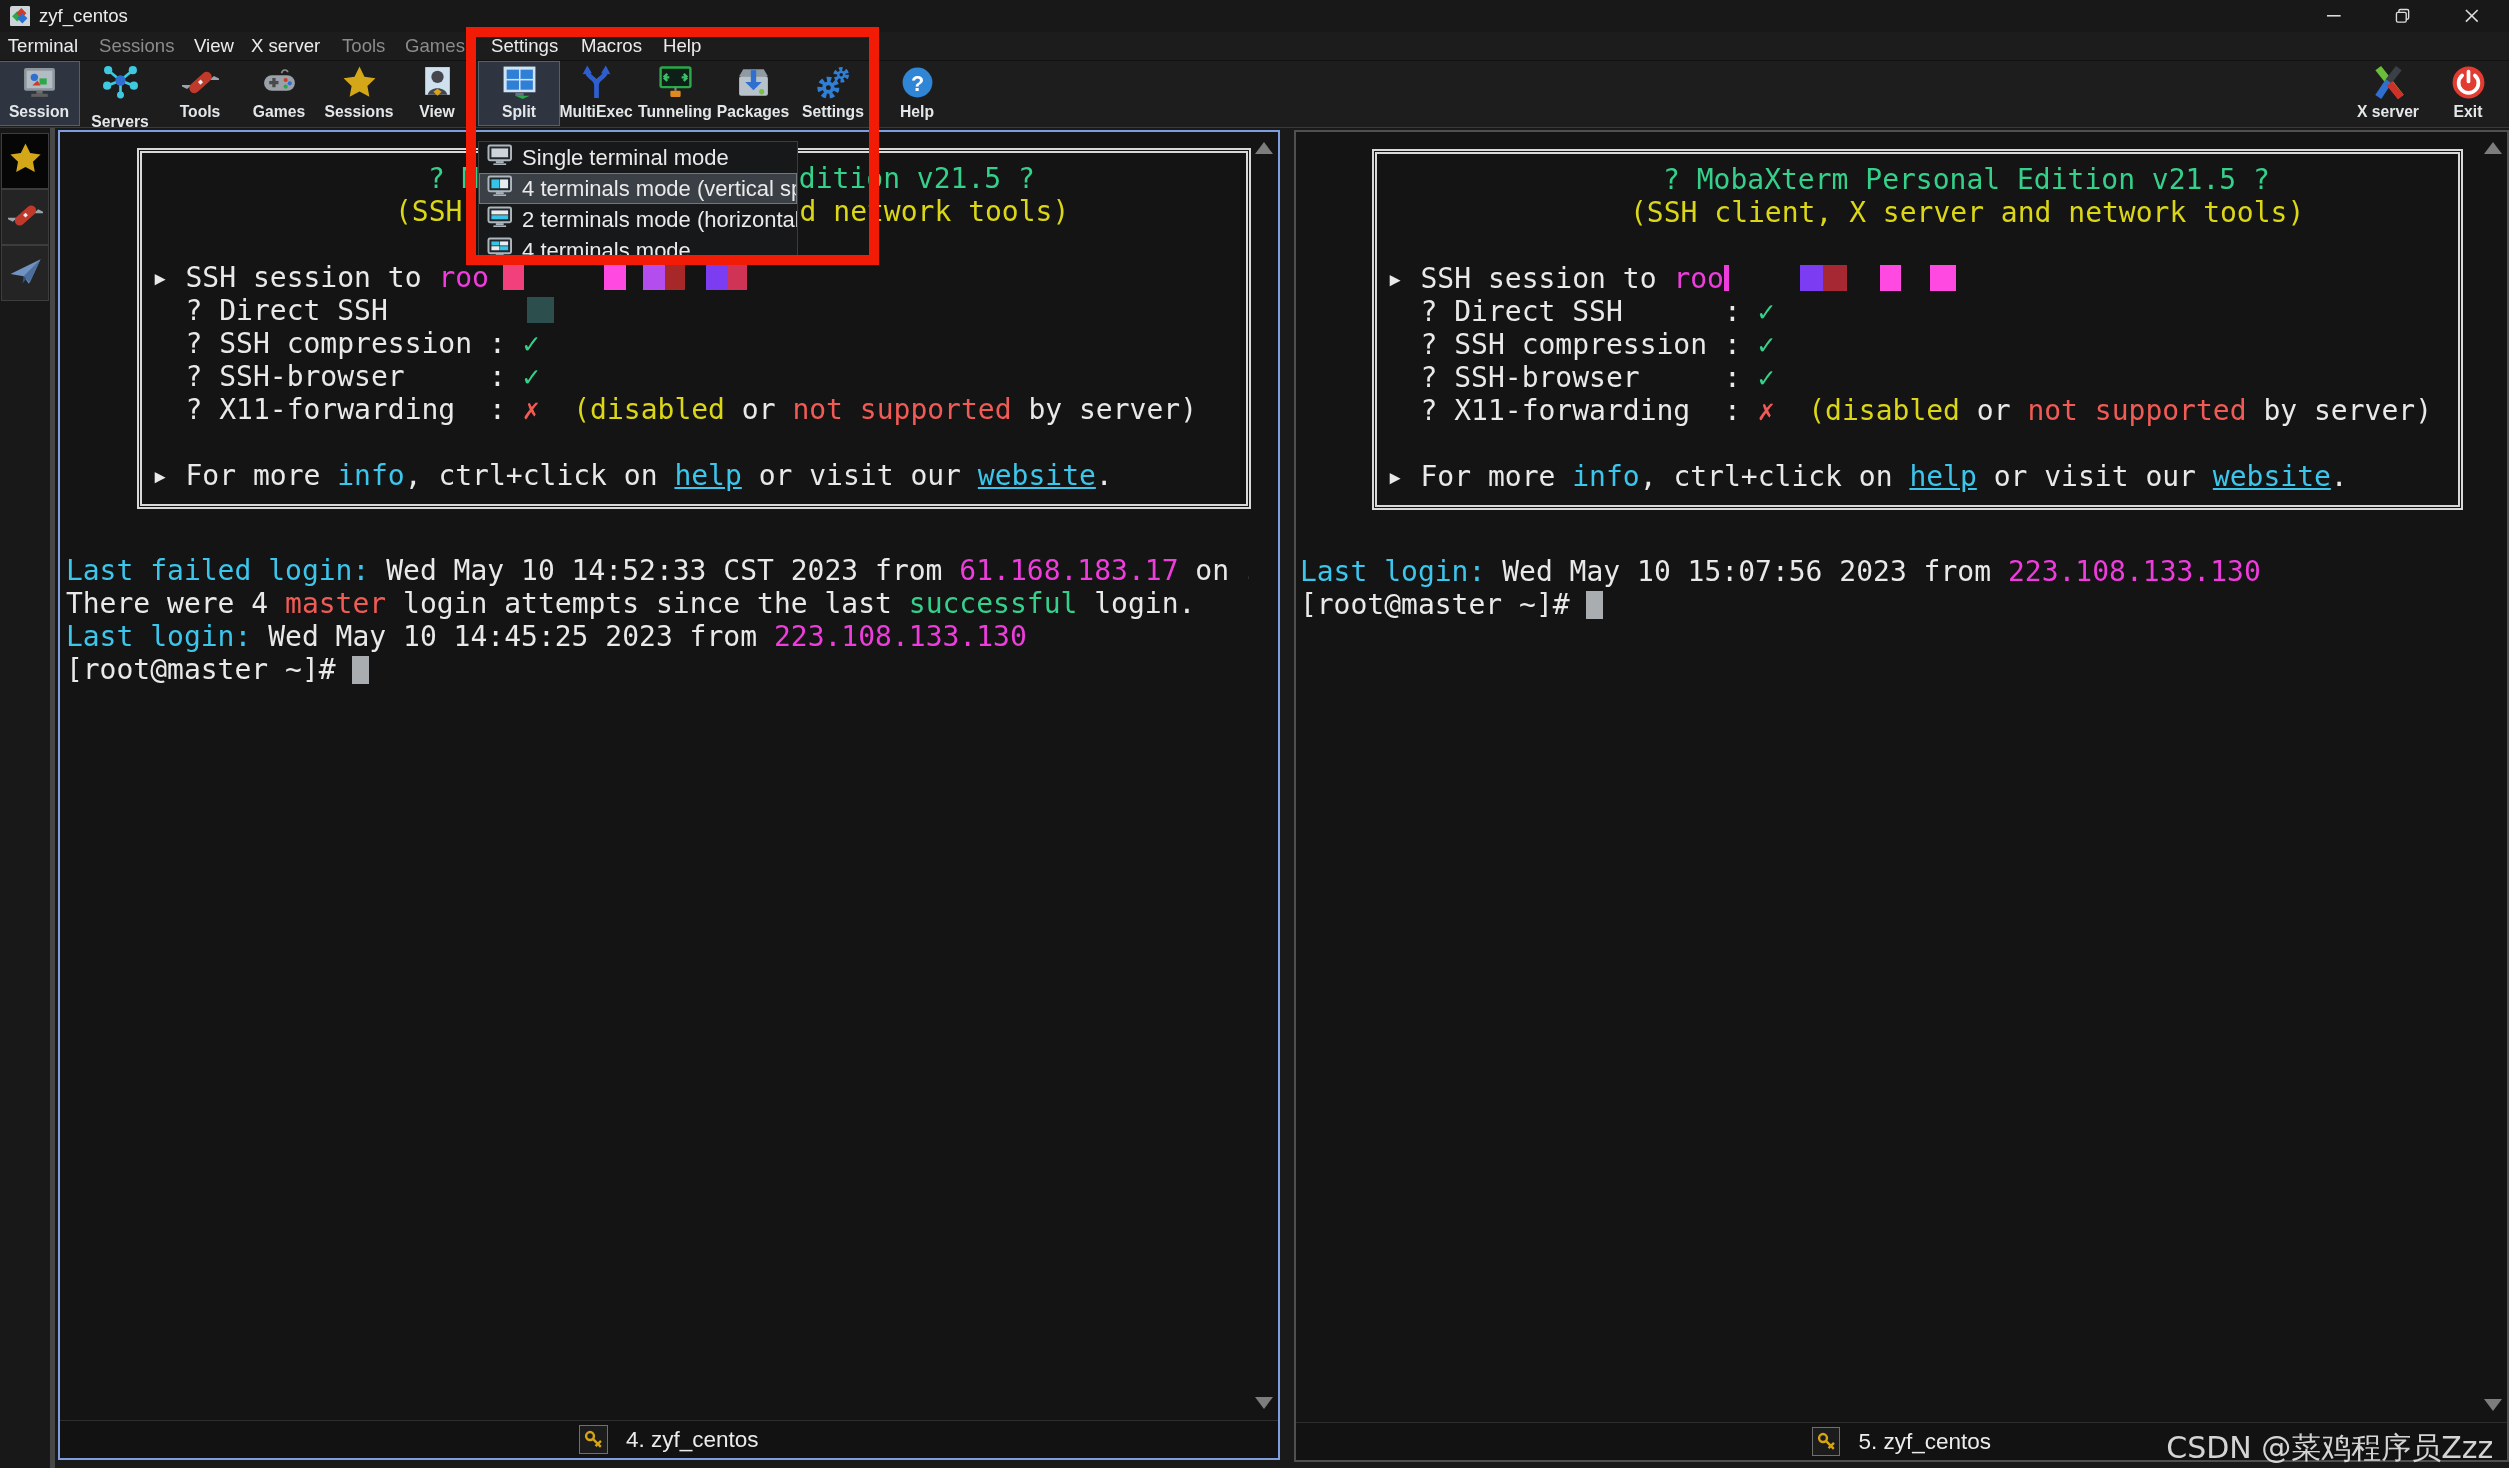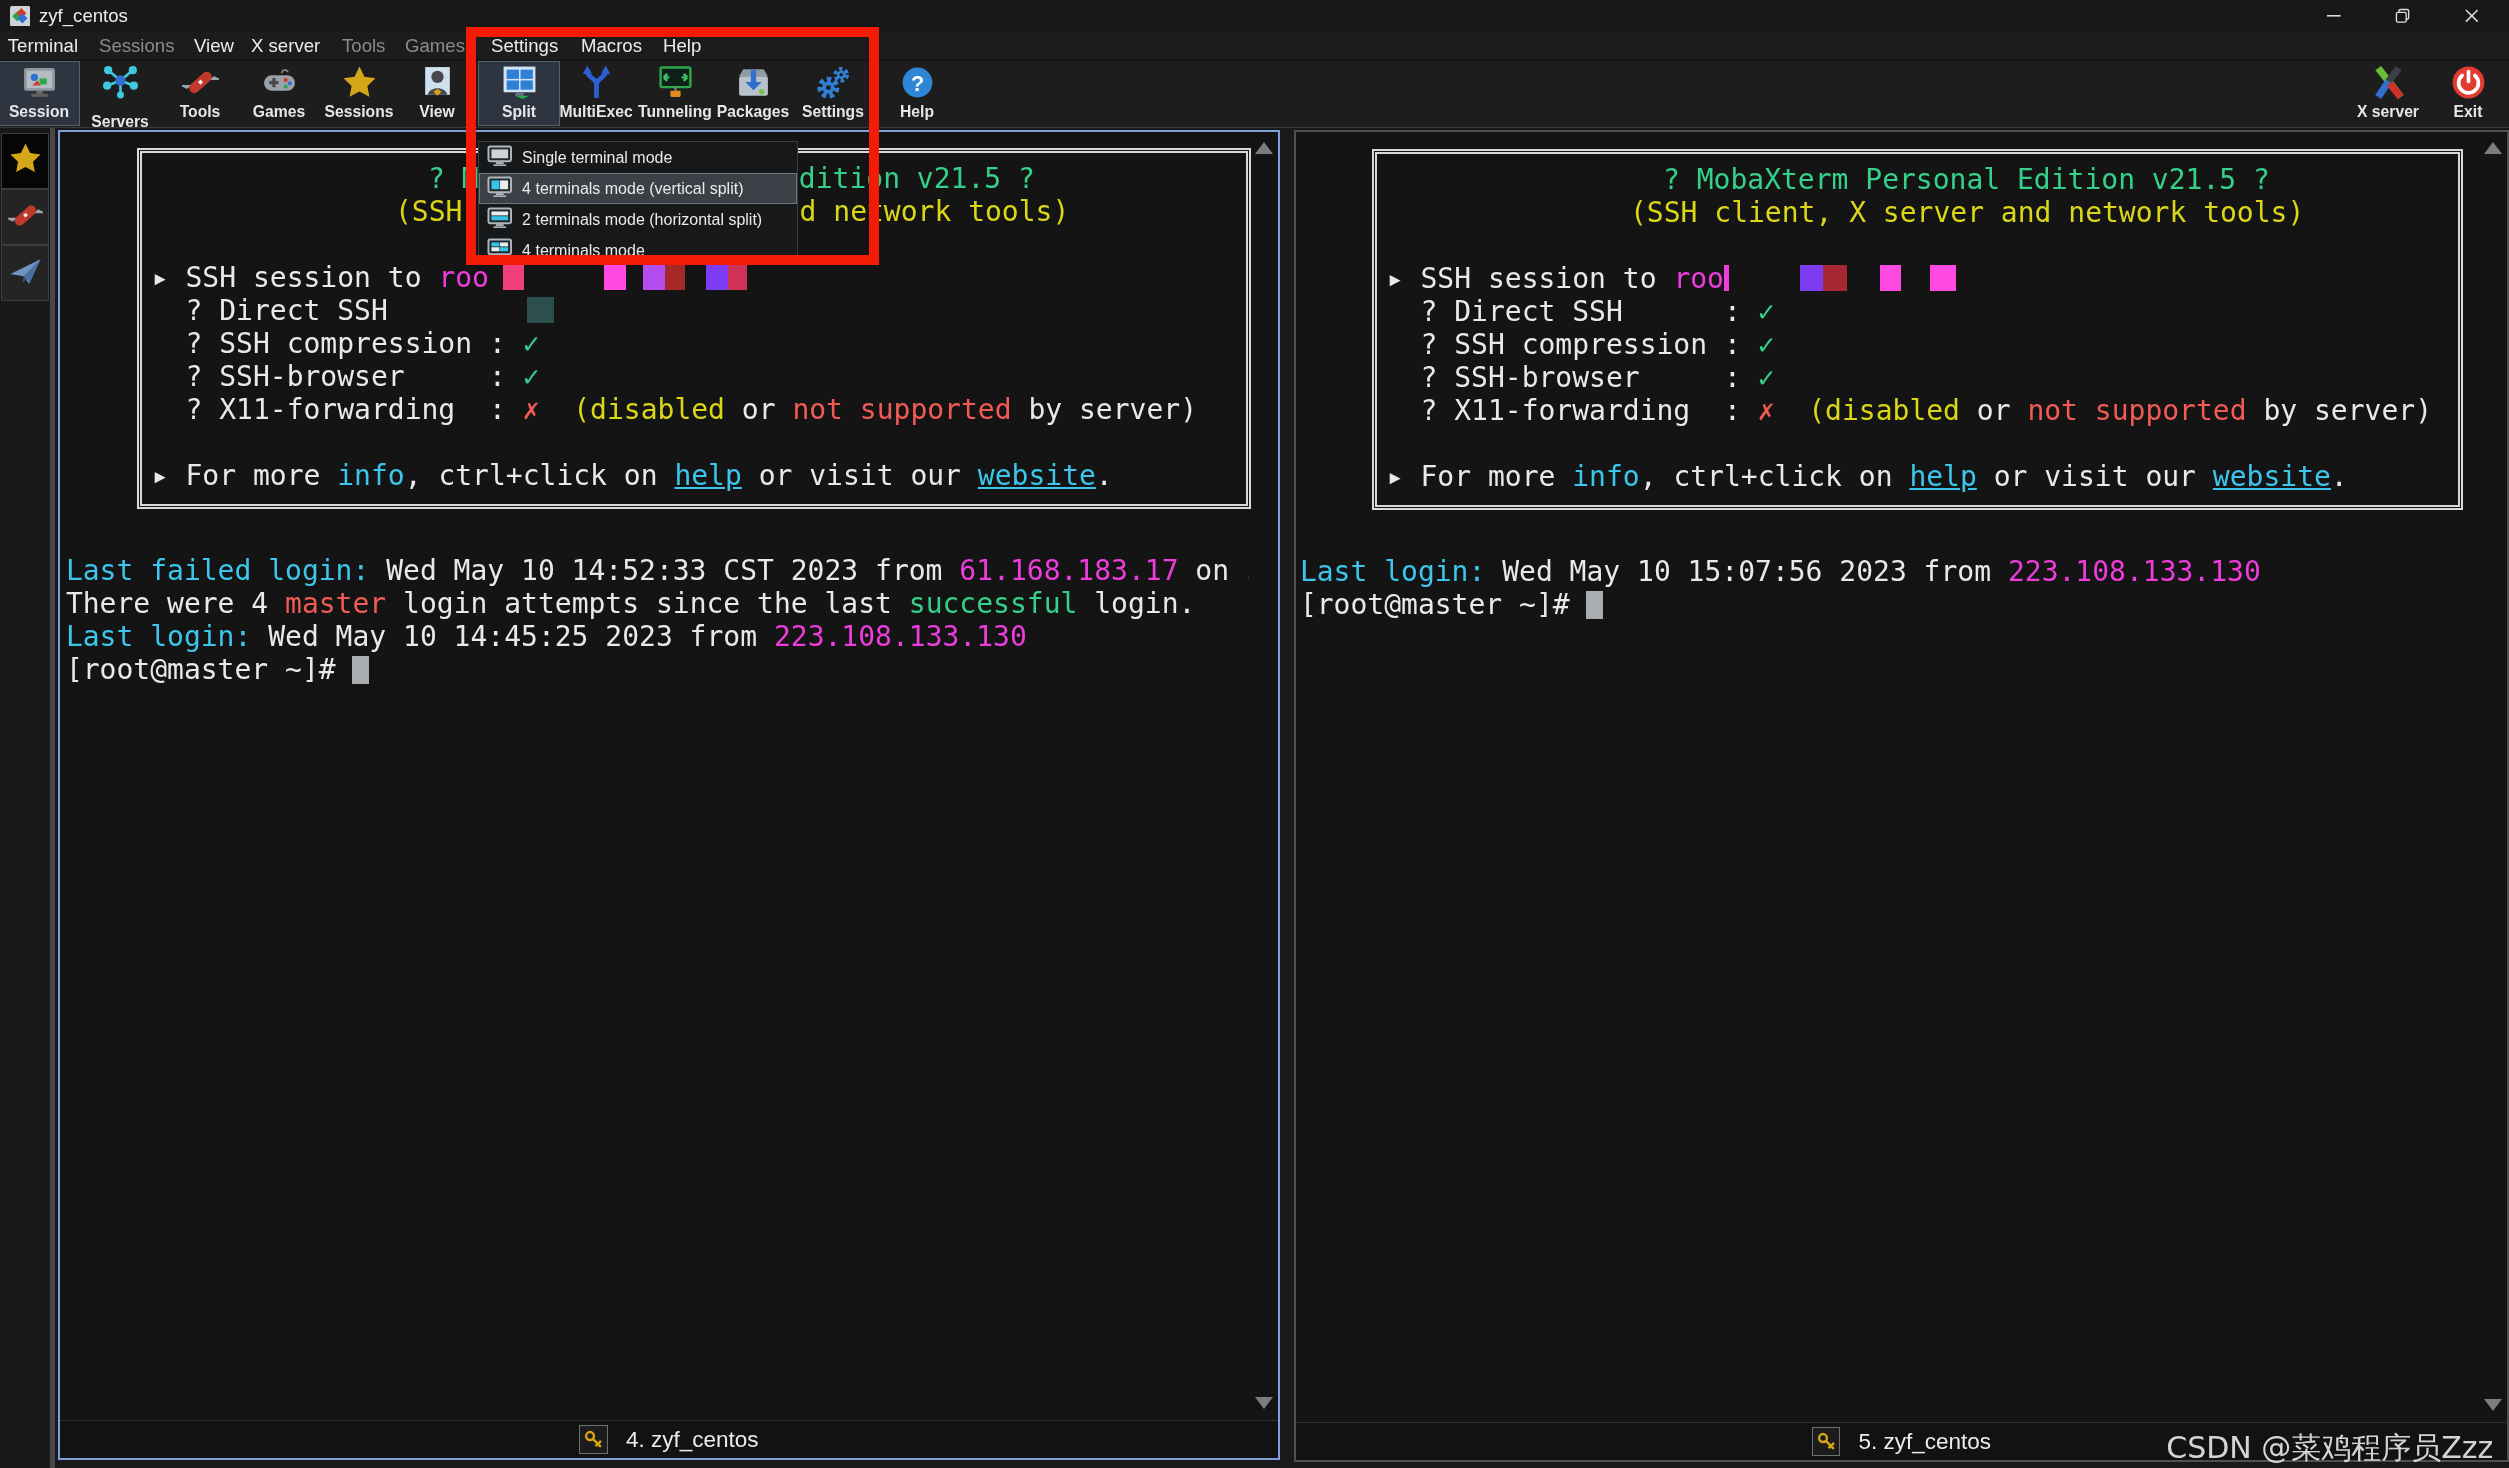--- a/index.html
+++ b/index.html
@@ -72,21 +72,21 @@
   .tabbar{position:absolute;left:0;right:0;bottom:0;height:37px;background:#121212;border-top:1px solid #2e2e2e;
           display:flex;align-items:center;justify-content:center;gap:18px;}
   .key-tile{width:26.5px;height:26.5px;background:#1c1c1c;border:1px solid #6f6f6f;display:flex;align-items:center;justify-content:center;}
   .key-tile svg{width:20.6px;height:20.6px;}
   .tab-label{font-size:22.5px;color:#ececec;}
   .watermark{position:absolute;right:13.7px;top:4.9px;font-size:30px;color:#d4d4d4;font-family:"DejaVu Sans","Liberation Sans",sans-serif;}
 
   
   .dropdown{position:absolute;left:478px;top:141px;width:318px;height:116px;background:#17181a;
             border:1px solid #3c3c3c;overflow:hidden;z-index:40;}
-  .dd-item{height:31px;display:flex;align-items:center;gap:9.8px;padding-left:7.8px;font-size:16px;color:#eaeaea;white-space:nowrap;}
+  .dd-item{height:31px;display:flex;align-items:center;gap:9.8px;padding-left:7.8px;font-size:22px;color:#eaeaea;white-space:nowrap;}
   .dd-item svg{width:25.5px;height:21.6px;flex:0 0 25.5px;}
   .dd-item.hl{background:#3a4046;outline:1px solid #70777e;outline-offset:-1px;}
 
   
   .redbox{position:absolute;left:466px;top:27.4px;width:413px;height:238px;border:10.8px solid var(--annotation_red);
           box-sizing:border-box;z-index:60;pointer-events:none;}
 </style>
 </head>
 <body style="--term_green: #35d18b; --term_yellow: #dbd717; --term_cyan: #3cc6ec; --term_magenta: #ee3cdd; --term_red: #f05b55; --term_white: #e9e9e9; --annotation_red: #f21b05; --active_pane_border: #7e9fdc; --accent_blue: #2f7fd6;">
 

